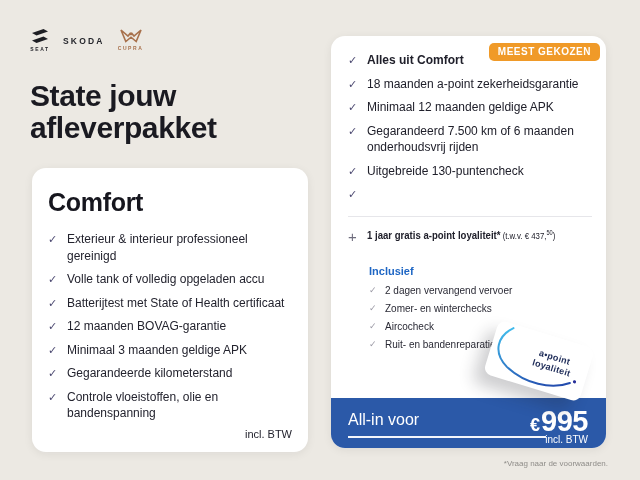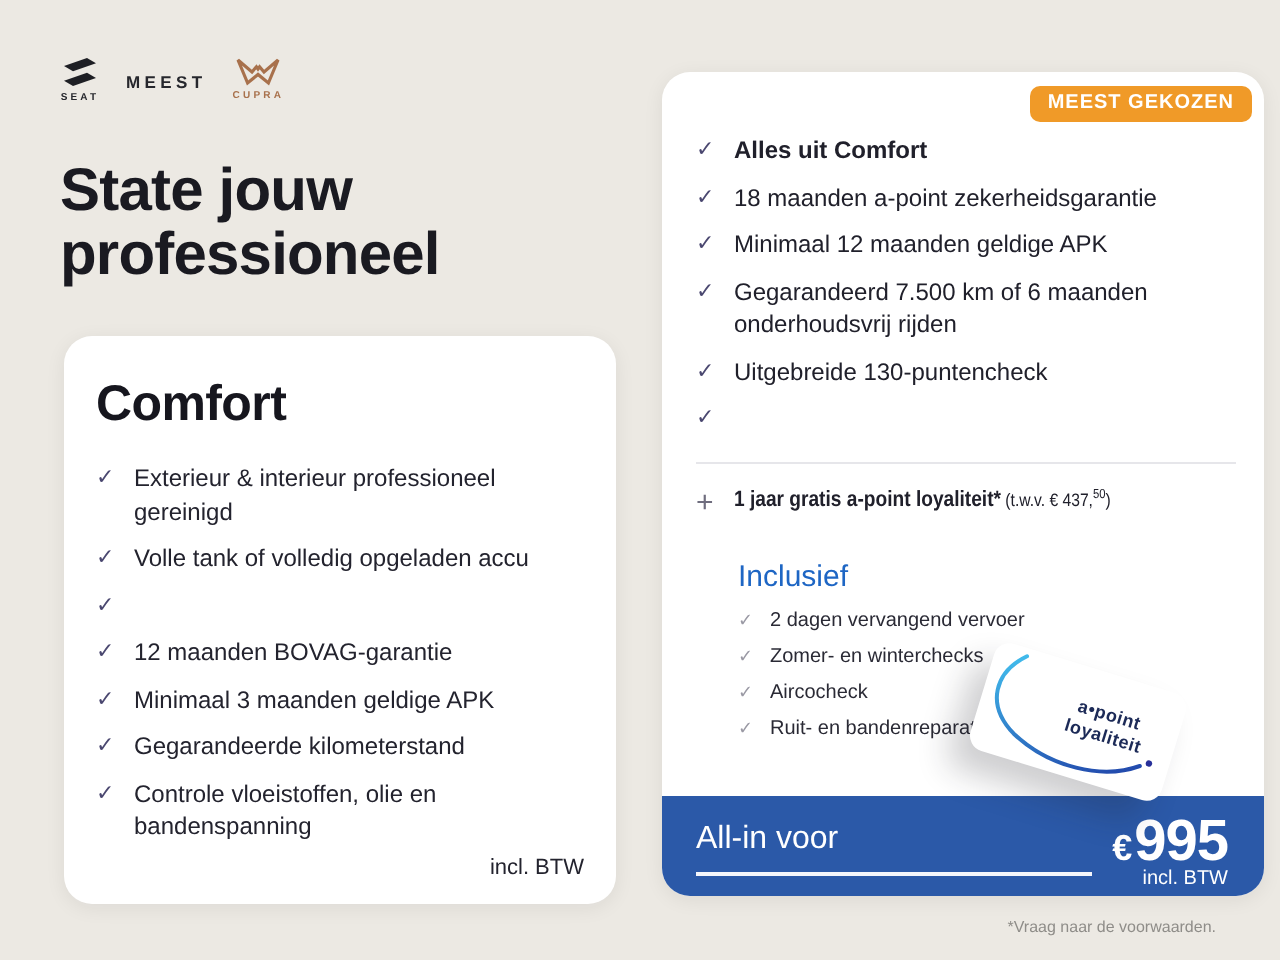--- a/index.html
+++ b/index.html
@@ -29,36 +29,36 @@
   
   .comfort { left:32px; top:168px; width:276px; height:284px; padding:18px 12px 14px 16px; }
   .comfort h2 { margin:2px 0 14px 0; }
   .price-block { position:absolute; right:16px; bottom:12px; text-align:right; color:#17171E; }
   .price-block .amount { font-weight:700; white-space:nowrap; }
   .price-block .euro { font-size:22px; font-weight:600; margin-right:1px; }
   .price-block .num { font-size:38px; letter-spacing:-1.5px; }
   .price-block .vat { font-size:11px; color:#23232E; margin-top:1px; }
 
   
-  .zeker { left:331px; top:36px; width:301px; height:412px; padding:31px 14px 0 17px; }
+  .zeker { left:331px; top:36px; width:275px; height:412px; padding:16px 14px 0 17px; }
   .zeker h2 { margin:6px 0 14px 0; }
   .badge { position:absolute; top:7px; right:6px; background:#F09A28; color:#FFFFFF; font-size:10px; font-weight:700; letter-spacing:0.5px; padding:3px 9px 4px 9px; border-radius:5px; }
   .zeker .features li { font-weight:500; color:#20202B; }
   .zeker .features li.strong .ftext { font-weight:700; }
 
   .divider { border:none; border-top:1px solid #E6E6EA; margin:13px 0 12px 0; }
 
   .bonus { display:flex; gap:7px; align-items:flex-start; }
   .plus { flex:0 0 12px; width:12px; color:#6F6D7E; font-size:15px; line-height:1; font-weight:400; }
   .bonus-text { white-space:nowrap; transform:scaleX(0.87); transform-origin:left top; font-size:11px; font-weight:700; color:#20202B; }
   .twv { font-size:9px; font-weight:400; letter-spacing:0; }
   .twv sup { font-size:6.5px; }
 
   .inclusief { margin:13px 0 0 21px; }
-  .incl-label { color:#1E66C4; font-size:15px; font-weight:400; margin-bottom:7px;margin-top:21px; }
+  .incl-label { color:#1E66C4; font-size:11px; font-weight:700; margin-bottom:7px;margin-top:21px; }
   .sub { list-style:none; display:flex; flex-direction:column; gap:5px; }
   .sub li { display:flex; gap:6px; font-size:10px; font-weight:500; color:#2A2A35; line-height:1.3; }
   .sub .check { flex:0 0 10px; width:10px; color:#9A99A4; font-size:9px; line-height:1.4; }
 
   
   .loyalty { position:absolute; left:158px; top:297px; width:100px; height:56px; background:#FFFFFF; border-radius:8px;
              transform:rotate(17deg); box-shadow:-8px 12px 16px rgba(30,30,40,0.22); z-index:3; }
   .loyalty svg { position:absolute; inset:0; }
   .lc-text { position:absolute; left:36px; top:15px; width:56px; text-align:center; color:#1C2A57; font-weight:700; font-size:9px; line-height:1.25; letter-spacing:0.3px; }
   .lc-text span { display:block; }
@@ -81,48 +81,49 @@
 
   <header class="brands">
     <div class="brand seat">
       <svg width="20" height="16" viewBox="0 0 20 16">
         <path d="M2 5 L13.5 1 L18 3.6 L6.5 7.6 Z" fill="#1E1F24"></path>
         <path d="M18 11 L6.5 15 L2 12.4 L13.5 8.4 Z" fill="#1E1F24"></path>
       </svg>
       <span class="brand-word">SEAT</span>
     </div>
     <div class="brand skoda">
-      <span class="skoda-word">MEEST</span>
+      <span class="skoda-word">SKODA</span>
     </div>
     <div class="brand cupra">
       <svg width="22" height="15" viewBox="0 0 22 15">
         <path d="M1 2 L8 8 L10.2 5.4 L11 6.5 L11.8 5.4 L14 8 L21 2 L16.2 13.5 L11 9.2 L5.8 13.5 Z" fill="none" stroke="#A8714C" stroke-width="1.6" stroke-linejoin="miter"></path>
       </svg>
       <span class="brand-word">CUPRA</span>
     </div>
   </header>
 
   <h1 class="heading">
     <span>State jouw</span>
-    <span>professioneel</span>
+    <span>afleverpakket</span>
   </h1>
 
   <section class="card comfort">
     <h2>Comfort</h2>
     <ul class="features">
       <li>
           <span class="check">✓</span>
           <span class="ftext">Exterieur &amp; interieur professioneel gereinigd</span>
         </li>
       <li>
           <span class="check">✓</span>
           <span class="ftext">Volle tank of volledig opgeladen accu</span>
         </li>
       <li>
           <span class="check">✓</span>
+          <span class="ftext">Batterijtest met State of Health certificaat</span>
         </li>
       <li>
           <span class="check">✓</span>
           <span class="ftext">12 maanden BOVAG-garantie</span>
         </li>
       <li>
           <span class="check">✓</span>
           <span class="ftext">Minimaal 3 maanden geldige APK</span>
         </li>
       <li>

